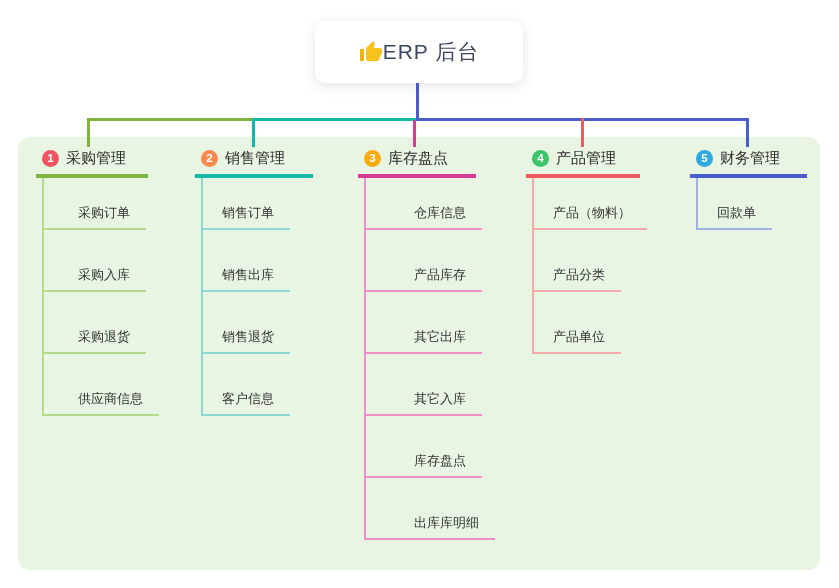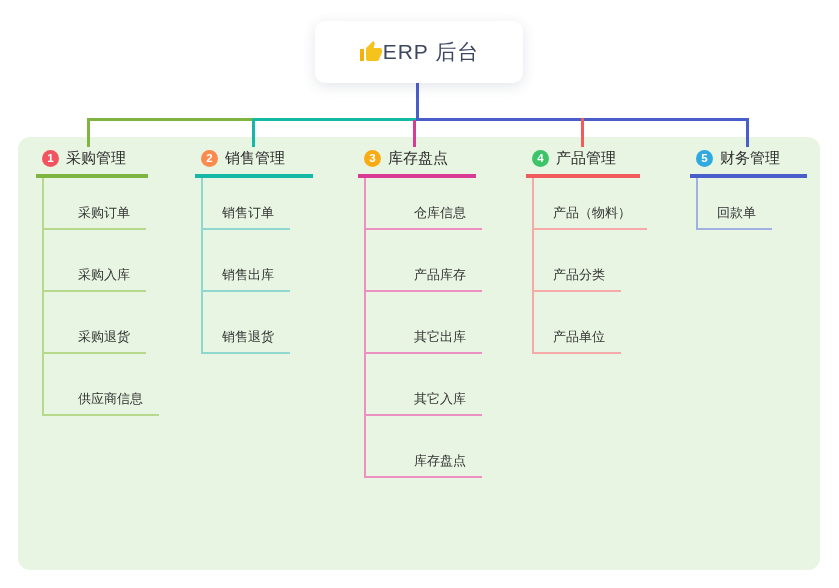--- a/index.html
+++ b/index.html
@@ -139,20 +139,23 @@
   <div class="children">
     <div class="child">
         <span class="child-label">销售订单</span>
       </div>
     <div class="child">
         <span class="child-label">销售出库</span>
       </div>
     <div class="child">
         <span class="child-label">销售退货</span>
       </div>
+    <div class="child">
+        <span class="child-label">客户信息</span>
+      </div>
   </div>
 </div>
 
 <div class="branch b3">
   <div class="head">
     <span class="badge">3</span>
     <span class="title">库存盘点</span>
   </div>
   <div class="children">
     <div class="child">
@@ -163,20 +166,23 @@
       </div>
     <div class="child">
         <span class="child-label">其它出库</span>
       </div>
     <div class="child">
         <span class="child-label">其它入库</span>
       </div>
     <div class="child">
         <span class="child-label">库存盘点</span>
       </div>
+    <div class="child">
+        <span class="child-label">出库库明细</span>
+      </div>
   </div>
 </div>
 
 <div class="branch b4">
   <div class="head">
     <span class="badge">4</span>
     <span class="title">产品管理</span>
   </div>
   <div class="children">
     <div class="child">

